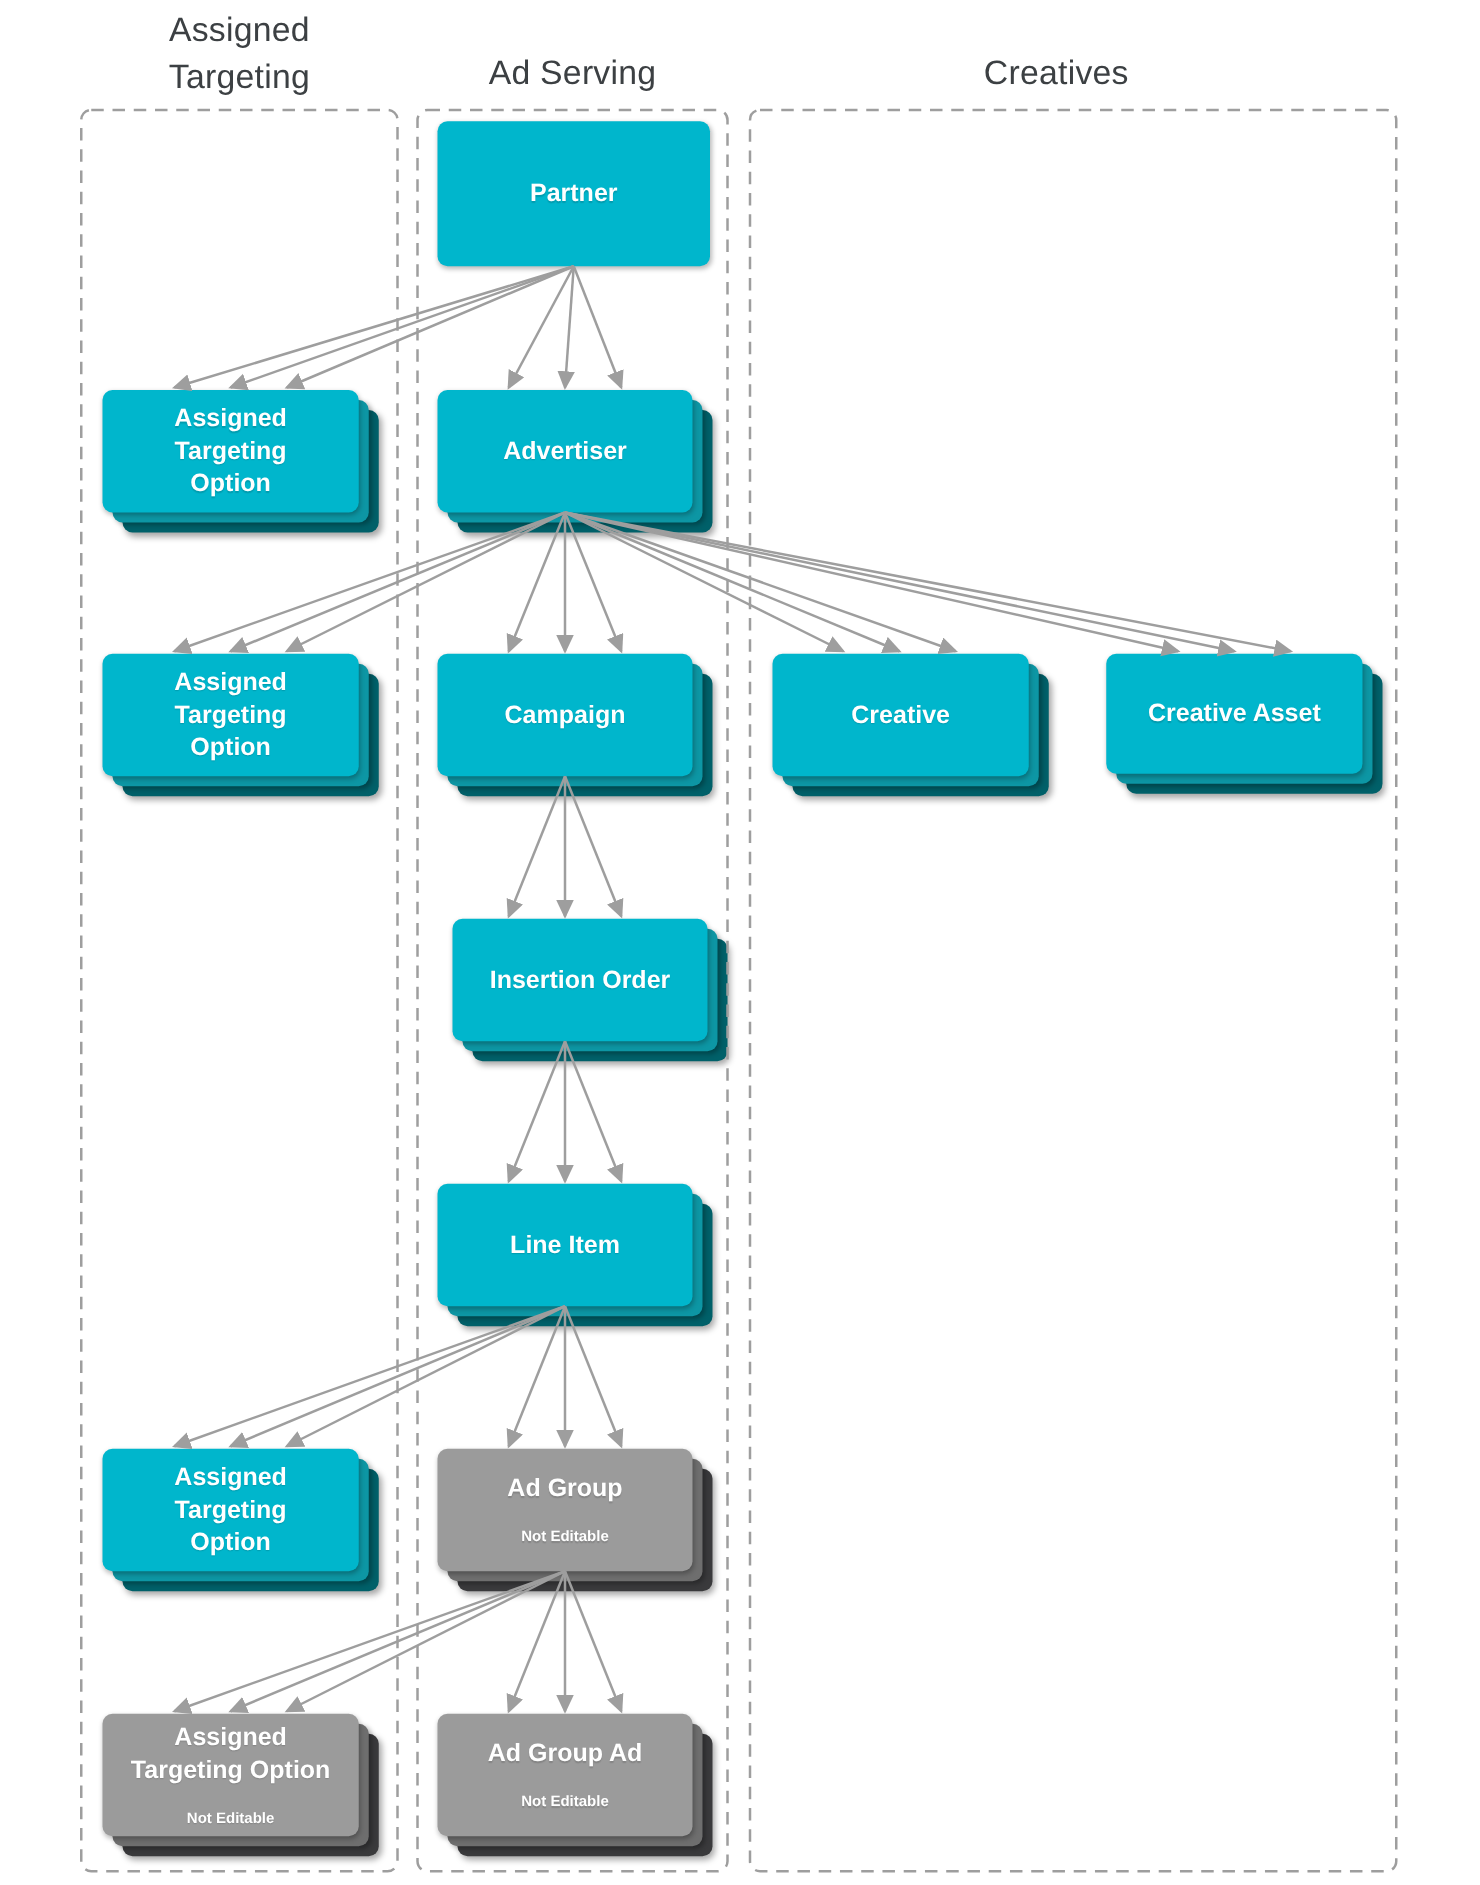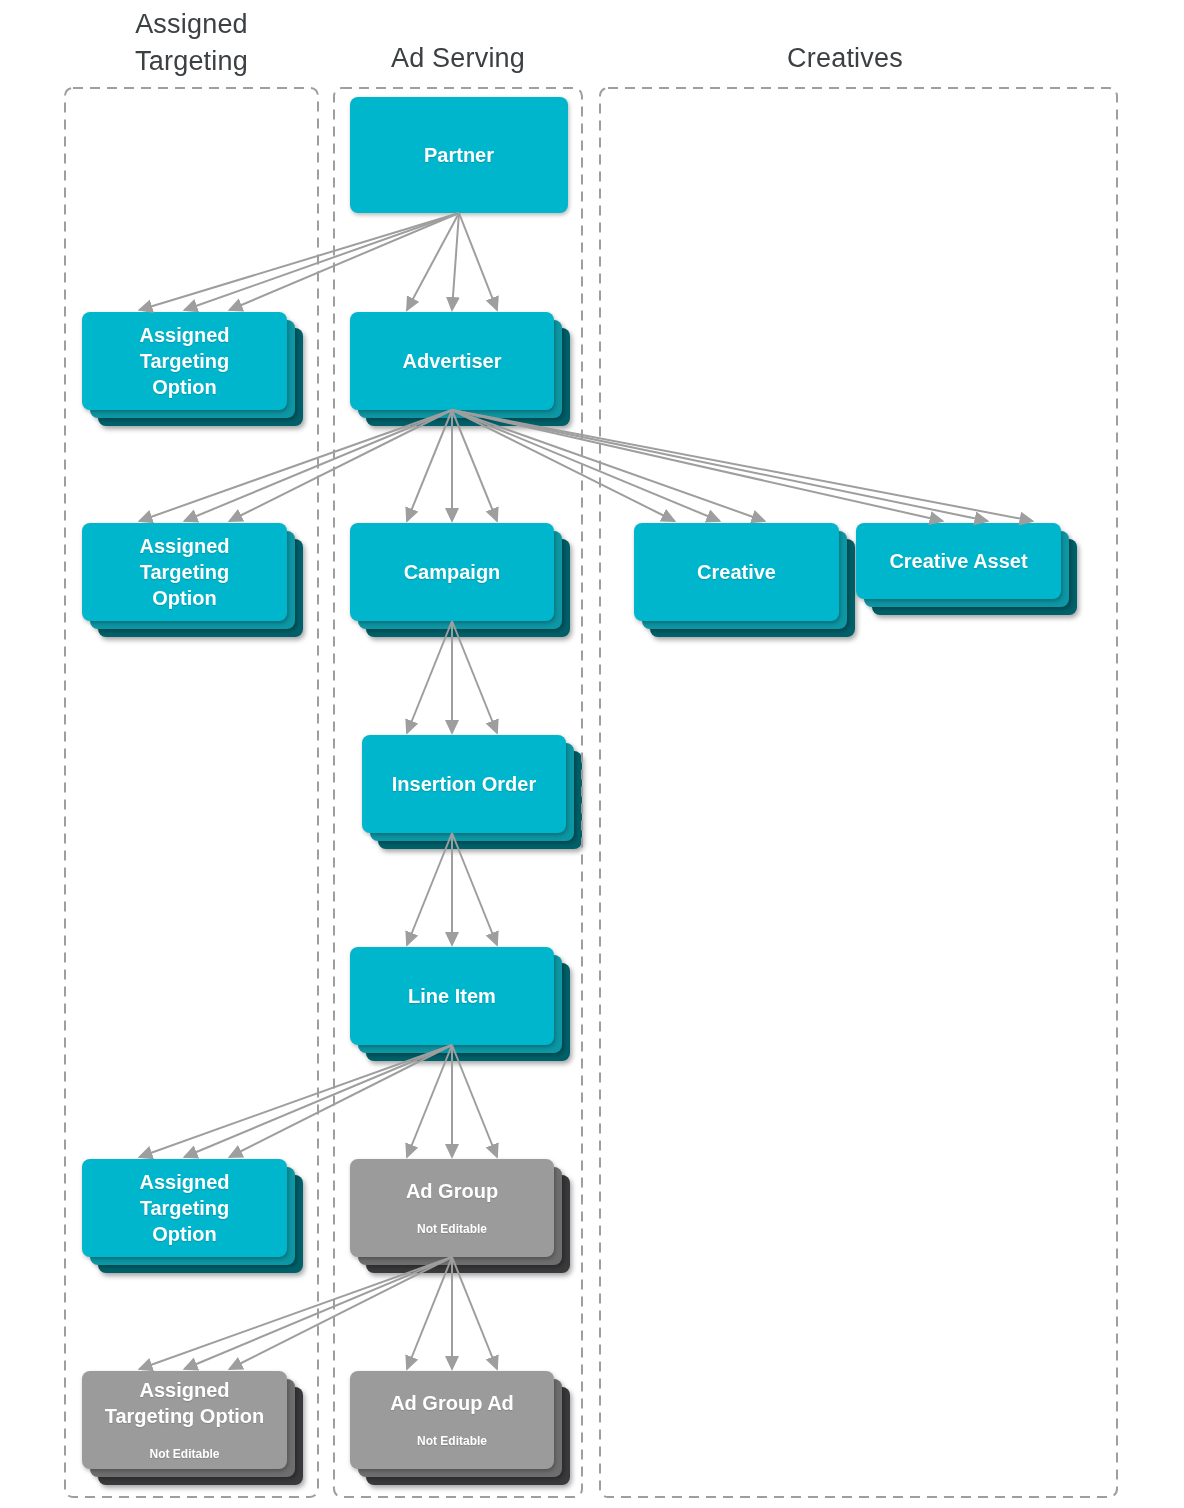--- a/index.html
+++ b/index.html
@@ -122,27 +122,27 @@
   </div>
 
   <div class="node gray stacked" style="left:82px;top:1371px;width:205px;height:98px;">
     <div class="face">
       <div class="label">Assigned
 Targeting Option</div>
       <div class="sub">Not Editable</div>
     </div>
   </div>
 
-  <div class="node cyan stacked" style="left:634px;top:523px;width:205px;height:98px;">
+  <div class="node cyan stacked" style="left:618px;top:523px;width:205px;height:98px;">
     <div class="face">
         <div class="label">Creative</div>
       </div>
   </div>
 
-  <div class="node cyan stacked" style="left:856px;top:523px;width:205px;height:76px;">
+  <div class="node cyan stacked" style="left:885px;top:523px;width:205px;height:96px;">
     <div class="face">
         <div class="label">Creative Asset</div>
       </div>
   </div>
 
   <svg id="edges" viewBox="0 0 1184 1508" aria-hidden="true">
     <defs>
       <marker id="arrowhead" markerUnits="userSpaceOnUse" markerWidth="18" markerHeight="16" refX="13" refY="7" orient="auto">
         <path class="arrowhead-shape" d="M0,0 L15,7 L0,14 Z"></path>
       </marker>

